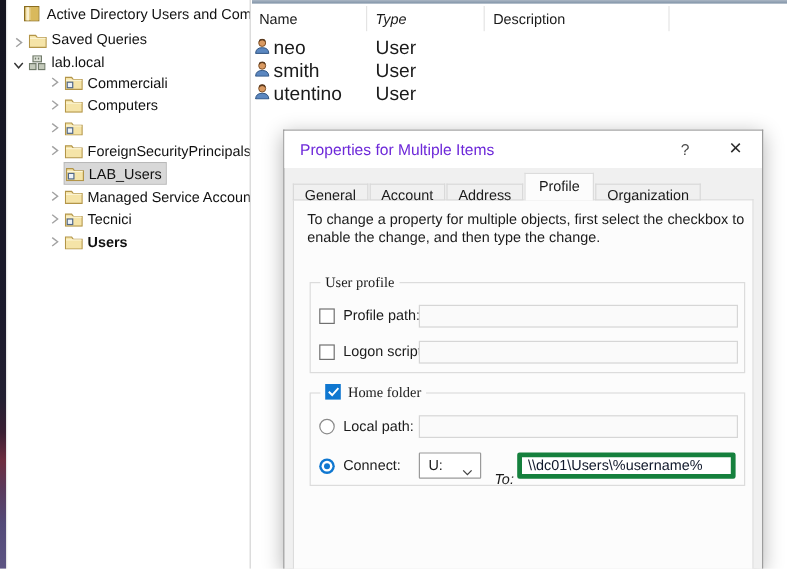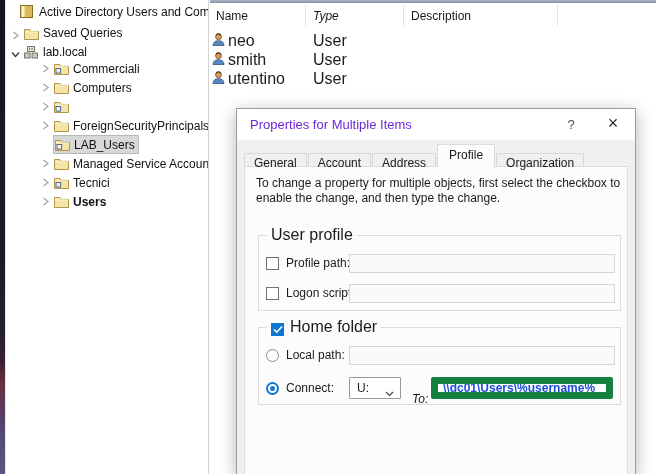--- a/index.html
+++ b/index.html
@@ -58,31 +58,31 @@
     border:1px solid #d9d9d9; border-bottom:1px solid #dcdcdc; color:#1b1b1b; margin-right:1px; }
   .tab.active { height:23px; line-height:21px; padding:0 11px; background:#fcfcfc;
     border:1px solid #dcdcdc; border-bottom:none; z-index:4; }
   .tab-page { position:absolute; left:7px; top:57px; width:384px; height:309px;
     background:#fcfcfc; border:1px solid #dcdcdc; border-bottom:none; }
   .page-desc { position:absolute; left:11px; top:9px; width:368px; font-size:12px; line-height:15px; color:#1b1b1b; }
   .groupbox { position:absolute; left:13px; width:363px; border:1px solid #dcdcdc; }
   .grp-user { top:68px; height:76px; }
   .grp-home { top:160px; height:78px; }
   .grp-caption { position:absolute; left:8px; top:-8px; background:#fcfcfc; padding:0 4px;
-    font-size:16px; height:16px; display:flex; align-items:flex-end; gap:6px; }
+    font-size:12px; height:16px; display:flex; align-items:flex-start; gap:6px;font-family:Liberation Serif, serif; }
   .checkbox { width:13px; height:13px; border:1px solid #707070; background:#fff; flex:none; }
   .checkbox.checked { border:none; background:#0f77d0; display:flex; align-items:center; justify-content:center; }
   .radio { width:13px; height:13px; border-radius:50%; border:1px solid #8a8a8a; background:#fff; position:absolute; }
   .radio.checked { border:none; background:#0f77d0; }
   .radio.checked::before { content:""; position:absolute; left:2px; top:2px; width:9px; height:9px; border-radius:50%; background:#fff; }
   .radio.checked::after { content:""; position:absolute; left:4px; top:4px; width:5px; height:5px; border-radius:50%; background:#0f77d0; }
   .fld-label { position:absolute; font-size:12px; color:#1b1b1b; }
   .txt-input { position:absolute; border:1px solid #d6d6d6; background:#fafafa; height:19px;
     font-size:12px; font-family:"Liberation Sans",sans-serif; padding:0 5px; }
-  .txt-input.focused { border:7px solid #15803d; background:#fff; border-radius:2px; color:#1d4ed8;font-weight:bold; }
+  .txt-input.focused { border:4px solid #15803d; background:#fff; border-radius:2px; color:#0f172a; }
   .cb-abs { position:absolute; }
   .combo { position:absolute; width:52px; height:22px; border:1px solid #9a9a9a; background:#fff;
     border-radius:1px; font-size:12px; display:flex; align-items:center; padding-left:7px; }
   .combo .combo-chev { position:absolute; right:6px; top:8px; }
 </style>
 </head>
 <body>
 
 <div class="wallpaper-strip"></div>
 

